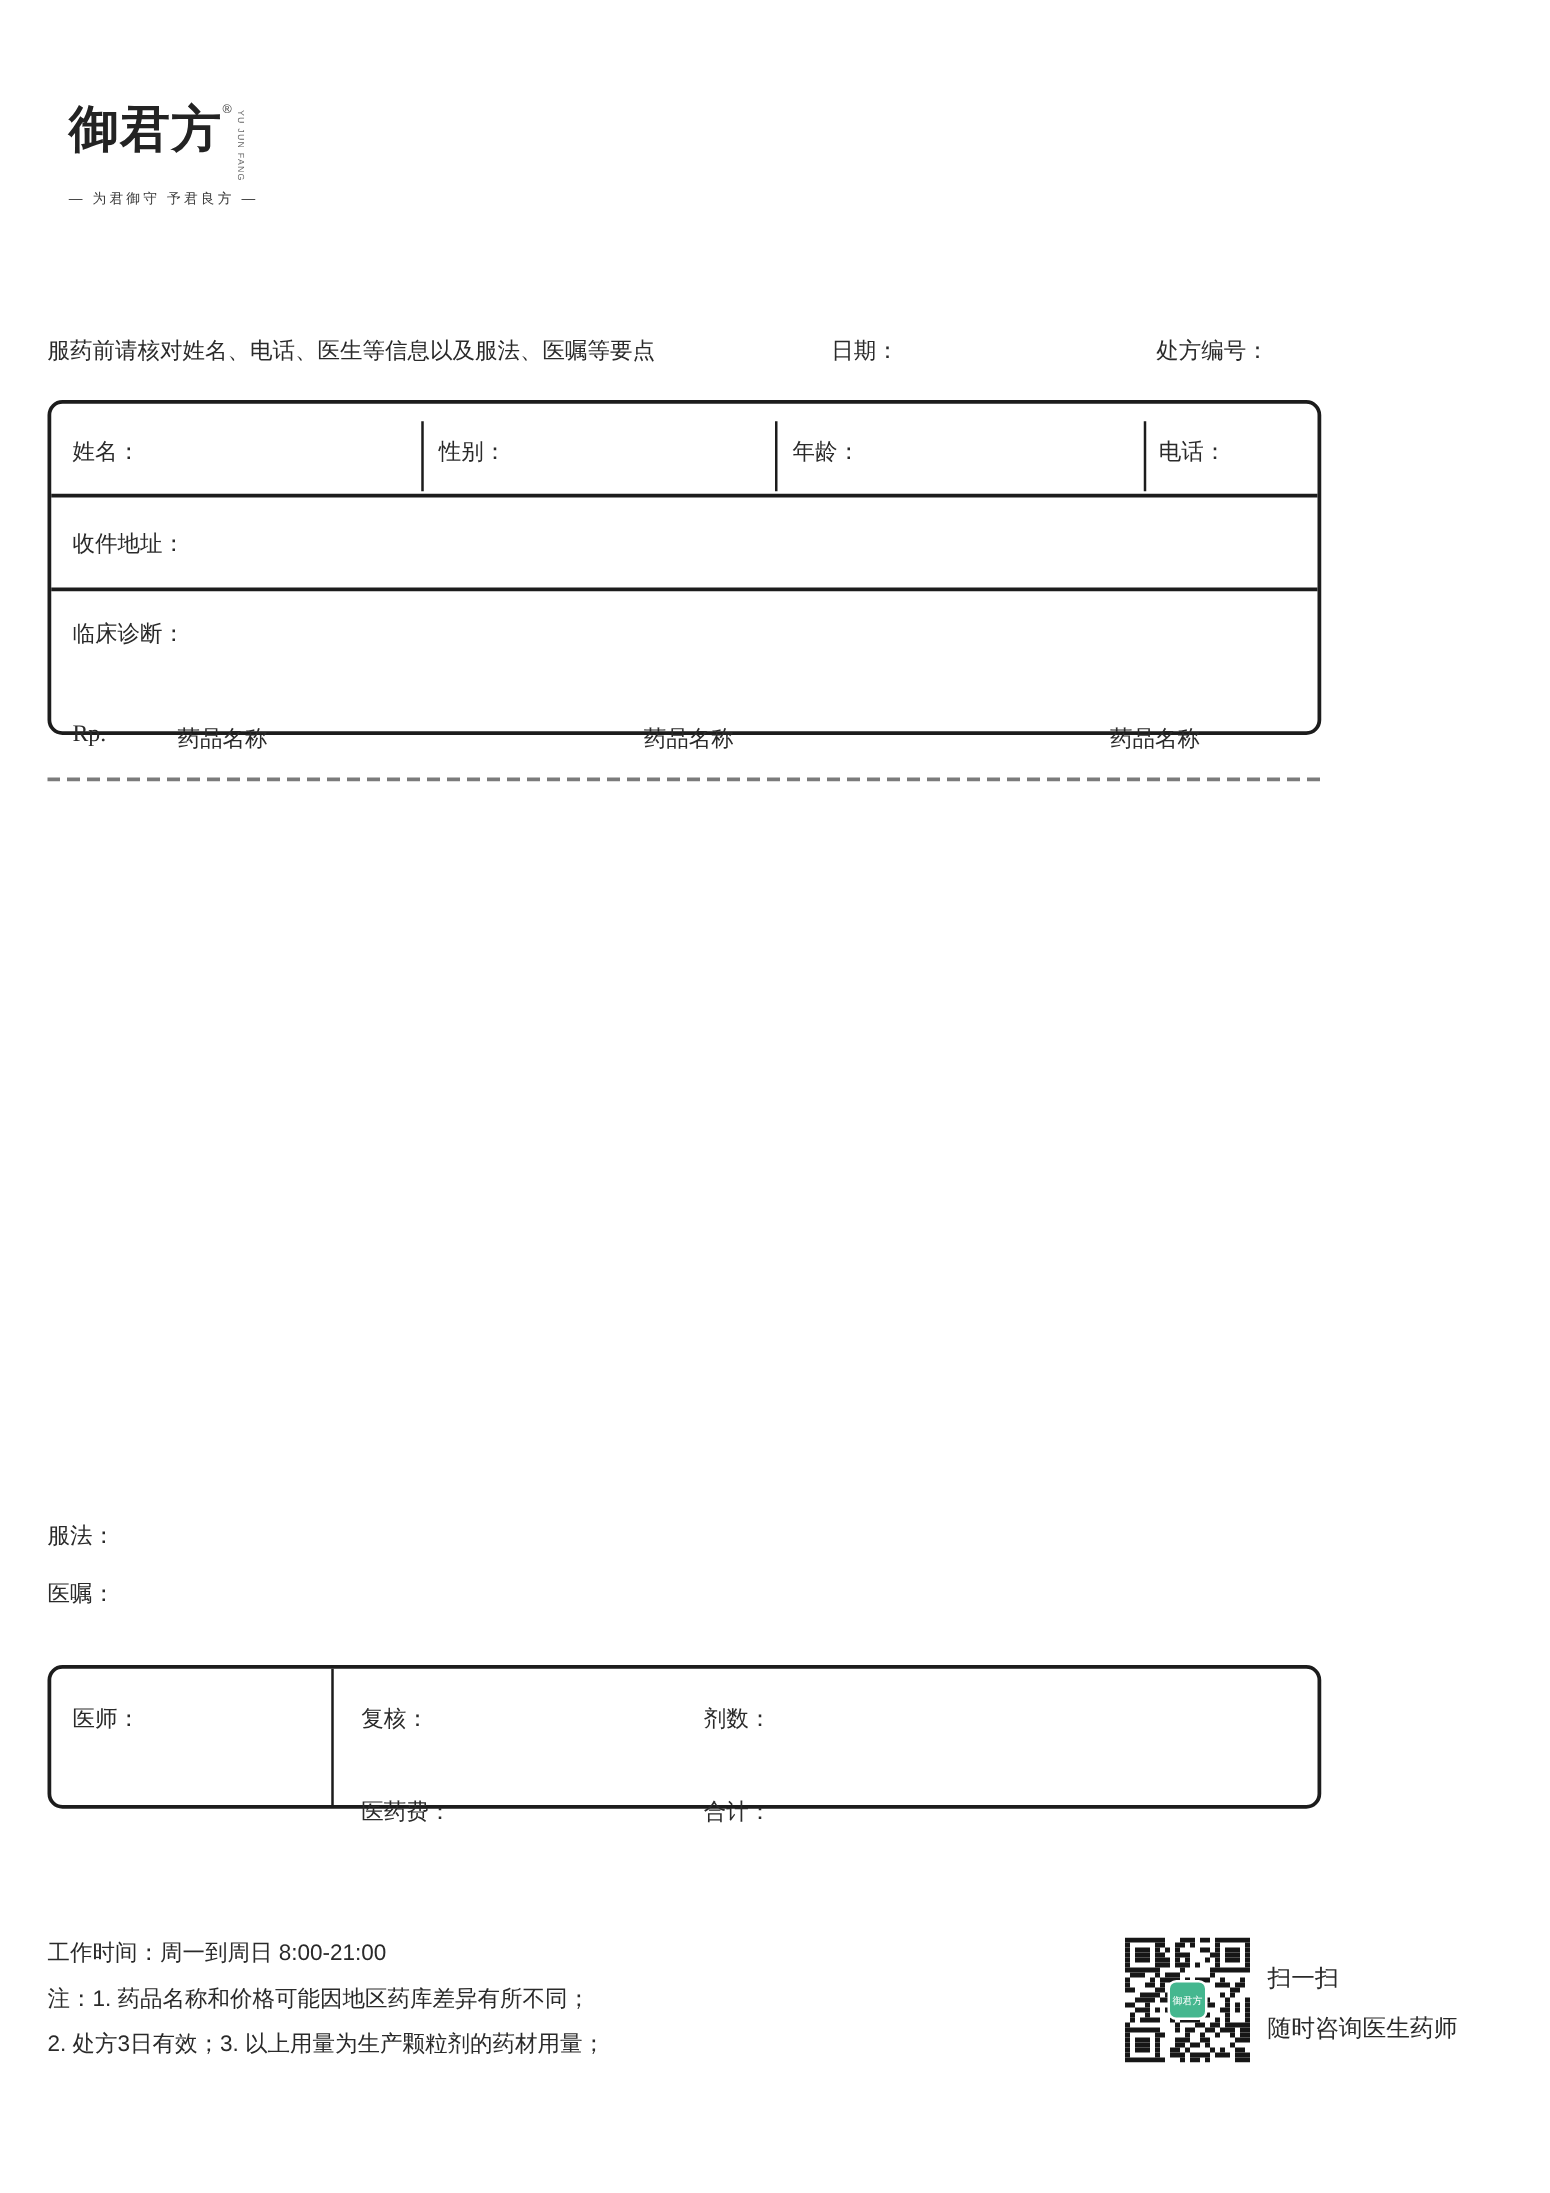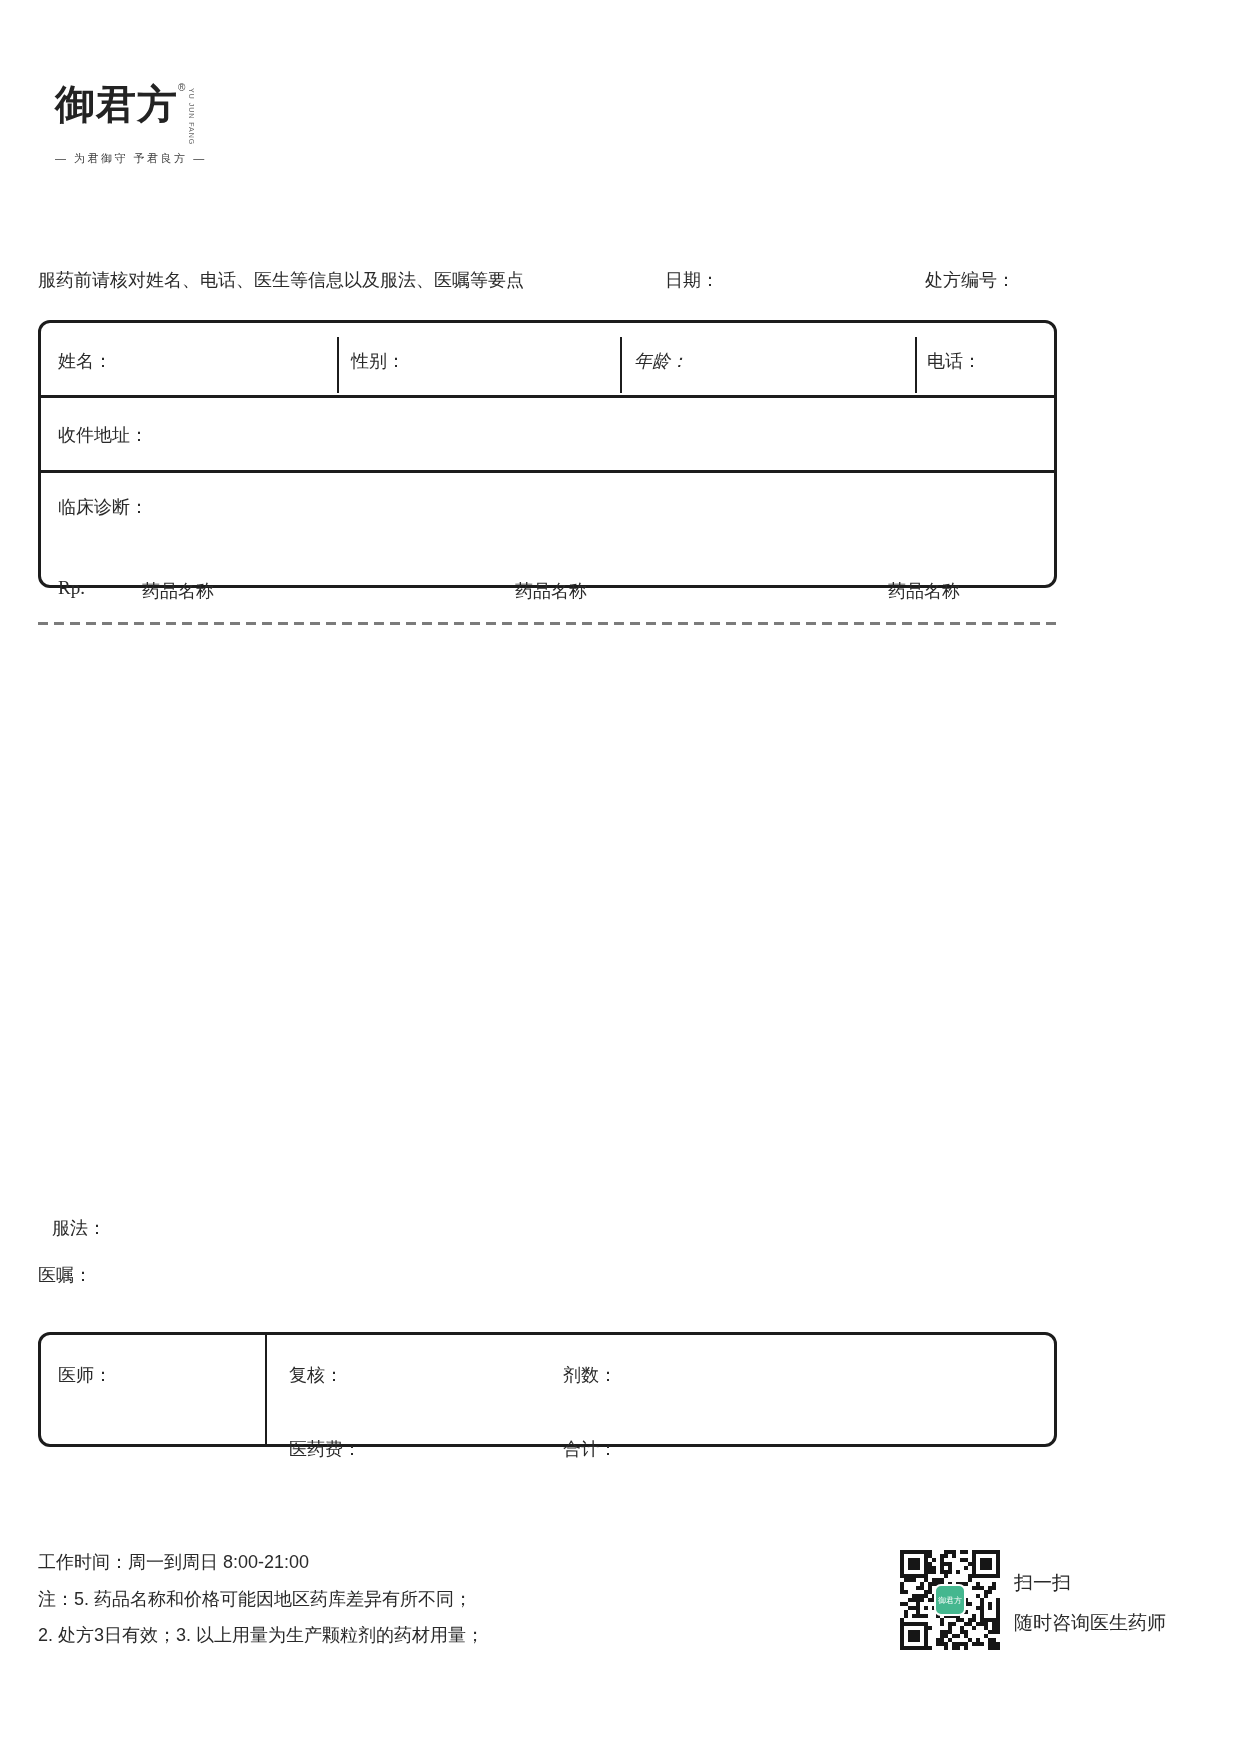--- a/index.html
+++ b/index.html
@@ -51,37 +51,37 @@
     position:absolute; width:2px; height:56px; top:14px; background:#1c1c1c;
   }
   .v1 { left:296px; } .v2 { left:579px; } .v3 { left:874px; }
   .patient-box .hline {
     position:absolute; left:0; width:100%; height:3px; background:#1c1c1c;
   }
   .h1 { top:72px; } .h2 { top:147px; }
   .plabel { position:absolute; font-size:18px; white-space:nowrap; }
   .lbl-name    { left:17px;  top:26px; }
   .lbl-gender  { left:310px; top:26px; }
-  .lbl-age     { left:593px; top:26px;font-style:italic; }
+  .lbl-age     { left:593px; top:26px; }
   .lbl-phone   { left:886px; top:26px; }
   .lbl-address { left:17px;  top:100px; }
   .lbl-diag    { left:17px;  top:172px; }
 
   
   .rp-label { left:58px; top:577px; font-size:19px;font-family:Liberation Serif, serif; }
   .drug-h1  { left:142px; top:579px; }
   .drug-h2  { left:515px; top:579px; }
   .drug-h3  { left:888px; top:579px; }
   .dashed-sep {
     left:38px; top:622px; width:1019px; height:3px;
     background:repeating-linear-gradient(to right,#7b7b7b 0 10px,transparent 10px 16px);
   }
 
   
-  .usage-label  { left:52px; top:1216px;text-align:right; }
+  .usage-label  { left:38px; top:1216px;text-align:right; }
   .advice-label { left:38px; top:1263px; }
 
   
   .sig-box {
     left:38px; top:1332px; width:1019px; height:115px;
     border:3px solid #1c1c1c; border-radius:12px;
   }
   .sig-box .vdiv-full {
     position:absolute; left:224px; top:0; width:2px; height:100%; background:#1c1c1c;
   }
@@ -152,21 +152,21 @@
   <div class="abs sig-box">
     <div class="vdiv-full"></div>
     <span class="slabel lbl-physician">医师：</span>
     <span class="slabel lbl-review">复核：</span>
     <span class="slabel lbl-doses">剂数：</span>
     <span class="slabel lbl-fee">医药费：</span>
     <span class="slabel lbl-total">合计：</span>
   </div>
 
   <span class="abs fs18 fline1">工作时间：周一到周日  8:00-21:00</span>
-  <span class="abs fs18 fline2">注：5. 药品名称和价格可能因地区药库差异有所不同；</span>
+  <span class="abs fs18 fline2">注：1. 药品名称和价格可能因地区药库差异有所不同；</span>
   <span class="abs fs18 fline3">2. 处方3日有效；3. 以上用量为生产颗粒剂的药材用量；</span>
 
   <div class="abs qr-wrap">
     <svg id="qr-svg" width="100" height="100" viewBox="0 0 100 100">
         <rect x="0" y="0" width="4" height="4" fill="#161616"></rect>
         <rect x="4" y="0" width="4" height="4" fill="#161616"></rect>
         <rect x="8" y="0" width="4" height="4" fill="#161616"></rect>
         <rect x="12" y="0" width="4" height="4" fill="#161616"></rect>
         <rect x="16" y="0" width="4" height="4" fill="#161616"></rect>
         <rect x="20" y="0" width="4" height="4" fill="#161616"></rect>

